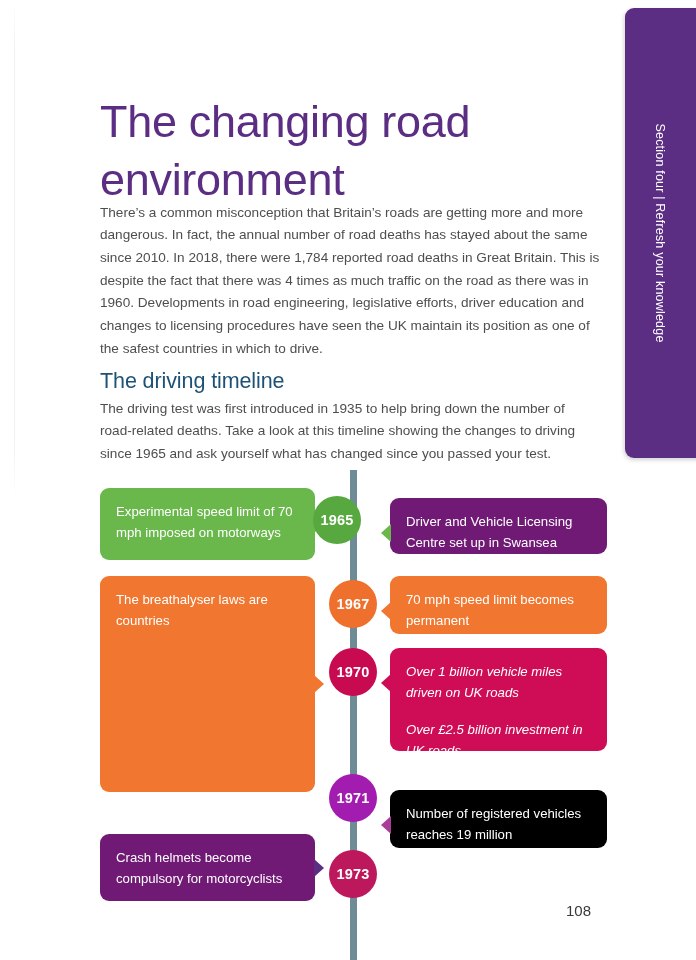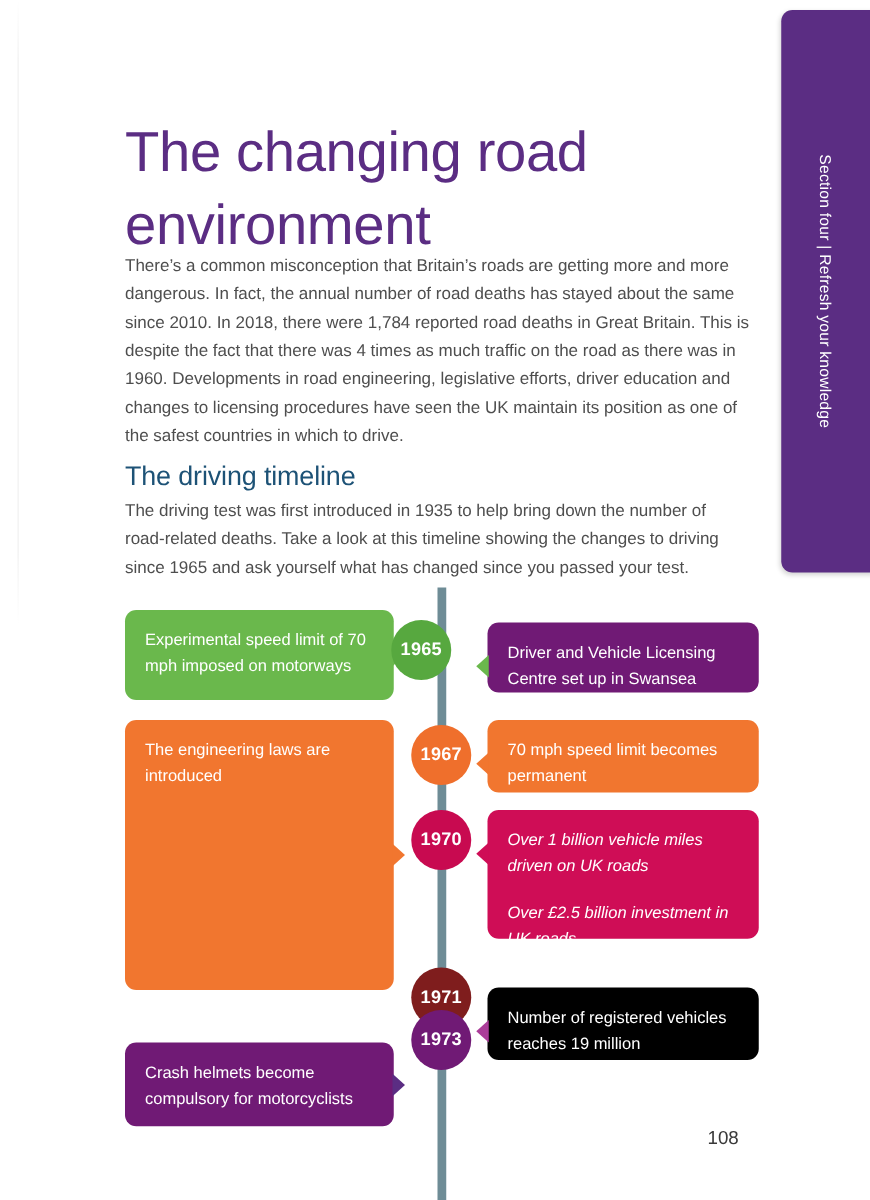--- a/index.html
+++ b/index.html
@@ -210,21 +210,21 @@
       <span style="color:#ffffff;">Experimental speed limit of 70 mph imposed on motorways</span>
     </div>
     <div class="tl-node" style="left:313px; top:496px; background:#57a83f;">
       <span>1965</span>
     </div>
     <div class="tl-box right" style="left:390px; top:498px; width:217px; height:56px; background:#701a75; color:#6ab84c;">
       <span style="color:#ffffff;">Driver and Vehicle Licensing Centre set up in Swansea</span>
     </div>
 
     <div class="tl-box left" style="left:100px; top:576px; width:215px; height:216px; background:#f1762f; color:#f1762f;">
-      <span style="color:#ffffff;">The engineering laws are introduced</span>
+      <span style="color:#ffffff;">The breathalyser laws are countries</span>
     </div>
     <div class="tl-photo">
       <svg width="190" height="140" viewBox="0 0 190 140">
         <defs>
           <linearGradient id="bgwall" x1="0" y1="0" x2="0" y2="1">
             <stop offset="0%" stop-color="#d8d4cd"></stop>
             <stop offset="100%" stop-color="#8f8c86"></stop>
           </linearGradient>
           <linearGradient id="coat" x1="0" y1="0" x2="0" y2="1">
             <stop offset="0%" stop-color="#3b3b3b"></stop>
@@ -289,31 +289,31 @@
     </div>
 
     <div class="tl-node" style="left:329px; top:648px; background:#c80a50;">
       <span>1970</span>
     </div>
     <div class="tl-box right" style="left:390px; top:648px; width:217px; height:103px; background:#cf0d56; color:#cf0d56;font-style:italic;">
       <p style="color:#ffffff;">Over 1 billion vehicle miles driven on UK roads</p>
       <p style="color:#ffffff;">Over £2.5 billion investment in UK roads</p>
     </div>
 
-    <div class="tl-node" style="left:329px; top:774px; background:#7f1d1d;">
+    <div class="tl-node" style="left:329px; top:774px; background:#a21caf;">
       <span>1971</span>
     </div>
     <div class="tl-box right" style="left:390px; top:790px; width:217px; height:58px; background:#000000; color:#ab3d99;">
       <span style="color:#ffffff;">Number of registered vehicles reaches 19 million</span>
     </div>
 
     <div class="tl-box left" style="left:100px; top:834px; width:215px; height:67px; background:#701a75; color:#5b2d83;">
       <span style="color:#ffffff;">Crash helmets become compulsory for motorcyclists</span>
     </div>
-    <div class="tl-node" style="left:329px; top:808px; background:#701a75;">
+    <div class="tl-node" style="left:329px; top:850px; background:#be185d;">
       <span>1973</span>
     </div>
 
   </div>
 
   <div class="page-number">108</div>
 
 </div>
 
 </body></html>

